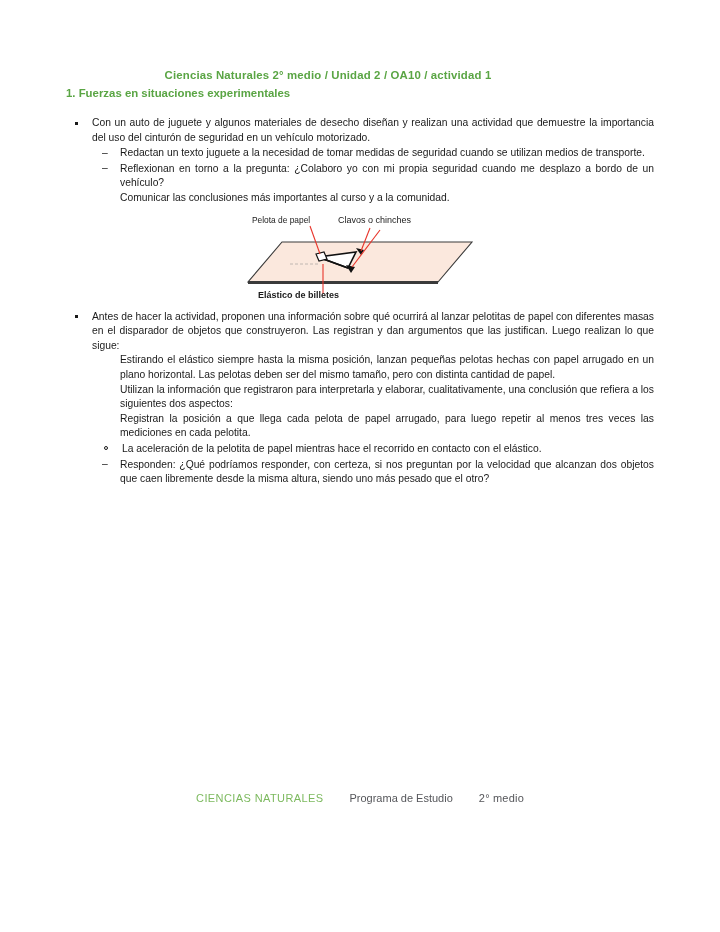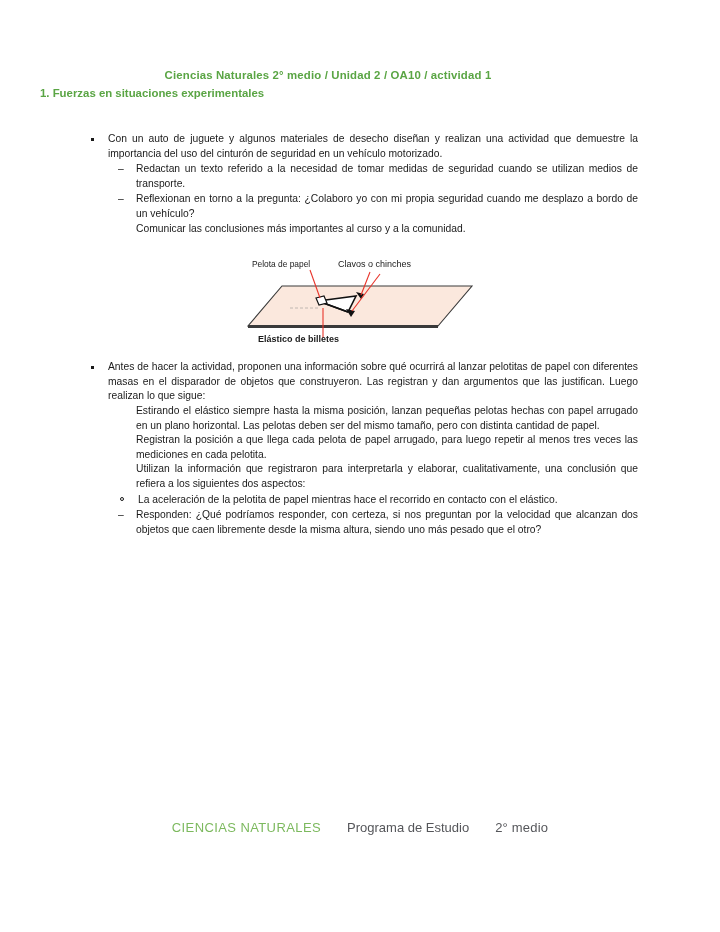--- a/index.html
+++ b/index.html
@@ -37,38 +37,38 @@
     letter-spacing: 0.15px;
     line-height: 15px;
     padding: 0 62px;
     box-sizing: border-box;
   }
   .doc-subtitle {
     color: #5aa544;
     font-size: 11.4px;
     font-weight: bold;
     line-height: 15px;
-    padding-left: 40px;
+    padding-left: 66px;
     margin-top: 3px;
   }
 
   
   .content {
     position: absolute;
     left: 66px;
     top: 116px;
     width: 588px;
     font-size: 10.3px;
     line-height: 14.6px;
     text-align: justify;
   }
 
   ul.lvl1 {
     list-style: none;
-    margin: 16px;
+    margin: 0;
     padding: 0;
   }
   ul.lvl1 > li {
     position: relative;
     padding-left: 26px;
     margin-bottom: 2px;
   }
   ul.lvl1 > li > .bullet {
     position: absolute;
     left: 9px;
@@ -136,24 +136,24 @@
   }
   .figure svg {
     display: block;
     margin: 0 auto;
   }
 
   
   .footer {
     position: absolute;
     left: 0;
-    top: 820px;
+    top: 792px;
     width: 720px;
     text-align: center;
-    font-size: 13px;
+    font-size: 11px;
     color: #55565a;
   }
   .footer .brand {
     color: #7cb95e;
     letter-spacing: 0.4px;
     margin-right: 26px;
   }
   .footer .prog {
     margin-right: 26px;
   }
@@ -173,21 +173,21 @@
 
   <div class="content">
     <ul class="lvl1">
 
       <li>
         <span class="bullet"></span>
         <p class="para">Con un auto de juguete y algunos materiales de desecho diseñan y realizan una actividad que demuestre la importancia del uso del cinturón de seguridad en un vehículo motorizado.</p>
         <ul class="lvl2">
           <li>
             <span class="dash">–</span>
-            <p class="para">Redactan un texto referido a la necesidad de tomar medidas de seguridad cuando se utilizan medios de transporte.</p>
+            <p class="para">Redactan un texto juguete a la necesidad de tomar medidas de seguridad cuando se utilizan medios de transporte.</p>
           </li>
           <li>
             <span class="dash">–</span>
             <p class="para">Reflexionan en torno a la pregunta: ¿Colaboro yo con mi propia seguridad cuando me desplazo a bordo de un vehículo?</p>
             <p class="plain-line">Comunicar las conclusiones más importantes al curso y a la comunidad.</p>
           </li>
         </ul>
       </li>
 
     </ul>
@@ -219,22 +219,22 @@
       </svg>
     </div>
 
     <ul class="lvl1">
       <li>
         <span class="bullet"></span>
         <p class="para">Antes de hacer la actividad, proponen una información sobre qué ocurrirá al lanzar pelotitas de papel con diferentes masas en el disparador de objetos que construyeron. Las registran y dan argumentos que las justifican. Luego realizan lo que sigue:</p>
 
         <div class="indent-block">
           <p class="plain-line">Estirando el elástico siempre hasta la misma posición, lanzan pequeñas pelotas hechas con papel arrugado en un plano horizontal. Las pelotas deben ser del mismo tamaño, pero con distinta cantidad de papel.</p>
+          <p class="plain-line">Utilizan la información que registraron para interpretarla y elaborar, cualitativamente, una conclusión que refiera a los siguientes dos aspectos:</p>
           <p class="plain-line">Registran la posición a que llega cada pelota de papel arrugado, para luego repetir al menos tres veces las mediciones en cada pelotita.</p>
-          <p class="plain-line">Utilizan la información que registraron para interpretarla y elaborar, cualitativamente, una conclusión que refiera a los siguientes dos aspectos:</p>
         </div>
 
         <ul class="lvl3">
           <li>
             <span class="circ"></span>
             <p class="para">La aceleración de la pelotita de papel mientras hace el recorrido en contacto con el elástico.</p>
           </li>
         </ul>
 
         <ul class="lvl2">

